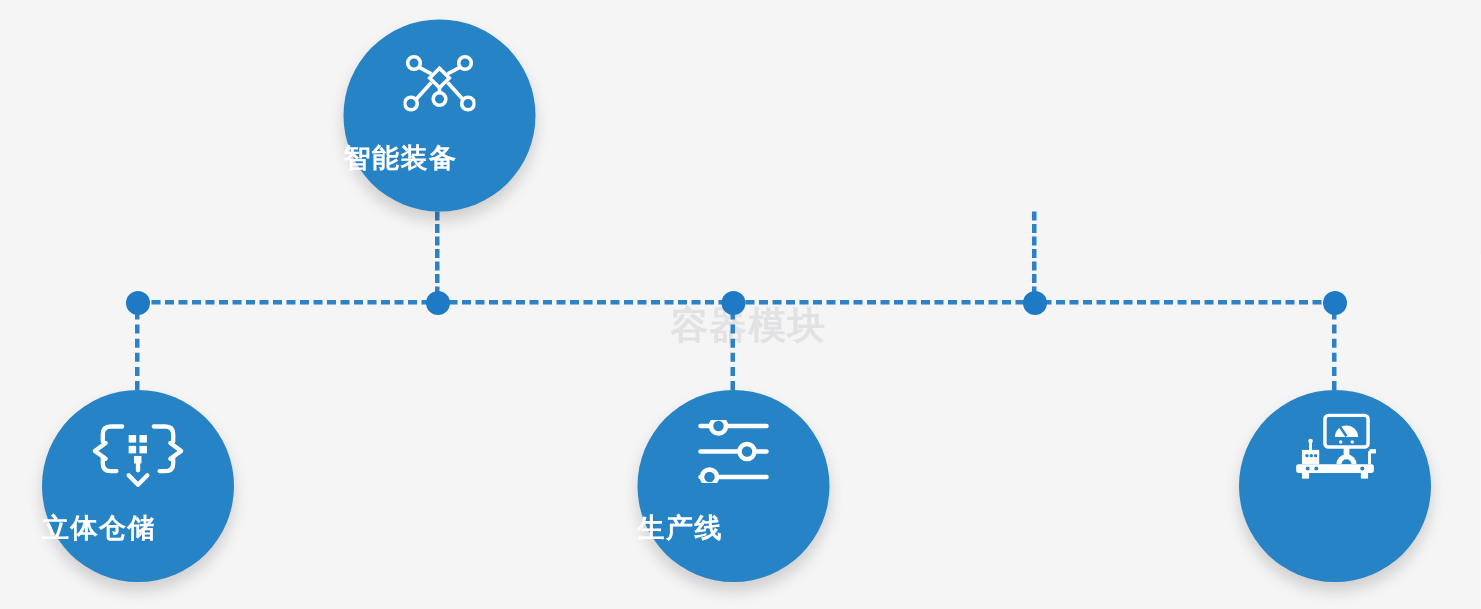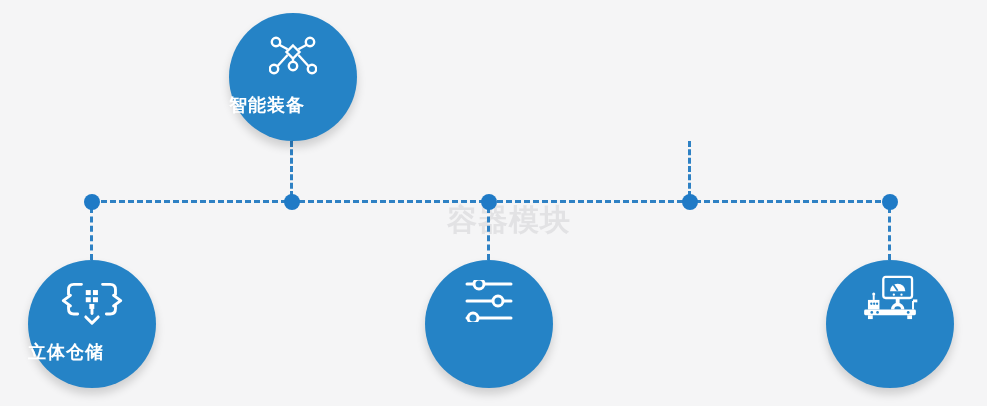--- a/index.html
+++ b/index.html
@@ -9,21 +9,21 @@
   }
   .canvas{
     position:relative;
     width:987px;height:406px;
     background:#f5f5f6;
     overflow:hidden;
   }
   .watermark{
     position:absolute;
     left:447px;top:200px;
-    font-size:30px;
+    font-size:25px;
     font-weight:700;
     letter-spacing:1px;
     color:#e2e2e4;
     z-index:1;
     user-select:none;
   }
   .hline{
     position:absolute;
     left:92px;top:200px;
     width:798px;height:0;
@@ -157,20 +157,21 @@
         <g stroke="#ffffff" stroke-width="3" stroke-linecap="round">
           <path d="M2 4 H46"></path>
           <path d="M2 21 H46"></path>
           <path d="M2 38 H46"></path>
           <circle cx="14" cy="4" r="5" fill="#2583c6"></circle>
           <circle cx="33" cy="21" r="5" fill="#2583c6"></circle>
           <circle cx="8" cy="38" r="5" fill="#2583c6"></circle>
         </g>
       </svg>
     </span>
+    <div class="label">生产线</div>
   </div>
 
   <div class="node node-5">
     <span class="icon icon-console">
       <svg width="66" height="46" viewBox="0 0 66 48">
         <g>
           <rect x="26" y="2" width="30" height="22" rx="2.5" fill="none" stroke="#ffffff" stroke-width="2.4"></rect>
           <path d="M33 17 A8 8 0 0 1 49 17 Z" fill="#ffffff"></path>
           <path d="M41 16.5 L36.5 10" stroke="#2583c6" stroke-width="1.8"></path>
           <circle cx="37" cy="20.5" r="1.2" fill="#ffffff"></circle>

